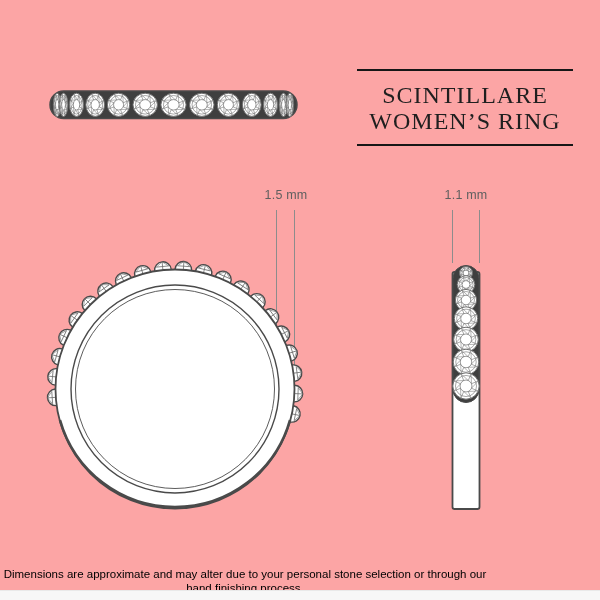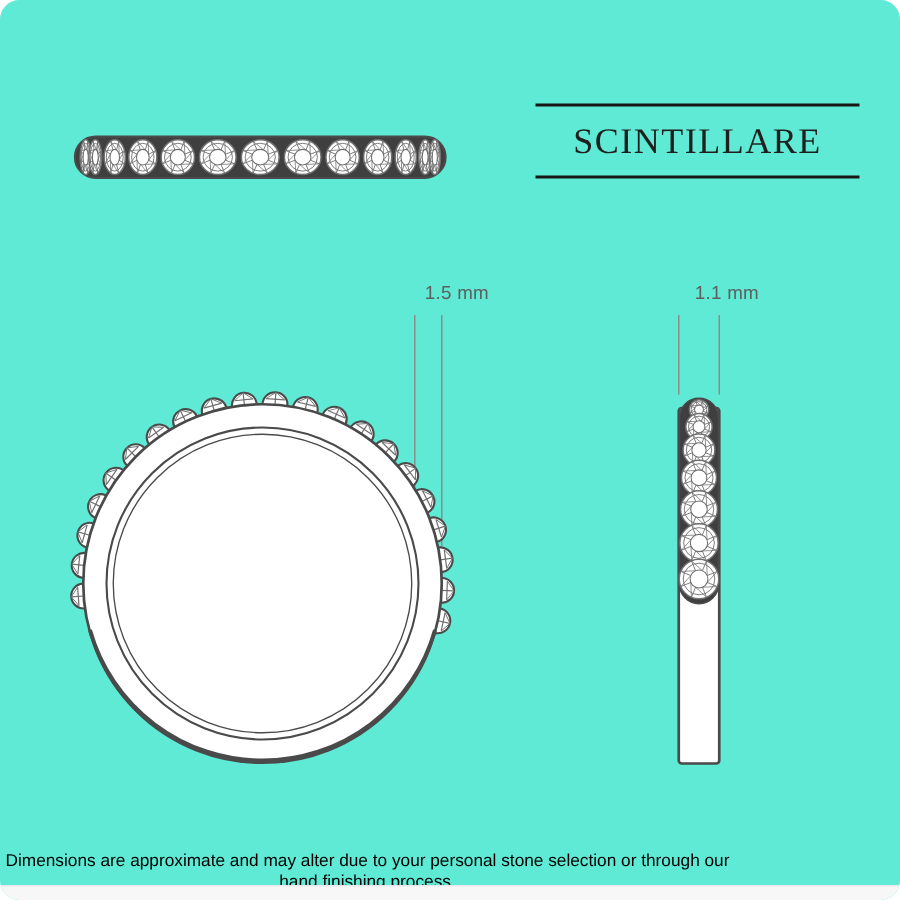--- a/index.html
+++ b/index.html
@@ -1,23 +1,22 @@
 <!DOCTYPE html>
 <html><head>
 <meta charset="utf-8">
 <style>
   html,body{margin:0;padding:0;background:#fff;}
   #stage{
-    position:relative;width:600px;height:600px;background:#5eead4;overflow:hidden;
+    position:relative;width:600px;height:600px;background:#fca5a5;overflow:hidden;
     font-family:"Liberation Sans", sans-serif;
-    border-radius:13px;
   }
   #drawing{position:absolute;left:0;top:0;width:600px;height:600px;}
   .dim-label{
-    position:absolute;width:80px;text-align:right;
+    position:absolute;width:80px;text-align:center;
     font-size:12.5px;color:#5f5f5f;letter-spacing:.2px;
   }
   #title-block{
     position:absolute;left:357px;top:69px;width:216px;
     border-top:2px solid #161616;border-bottom:2px solid #161616;
     padding:11px 0 9px 0;text-align:center;
     font-family:"Liberation Serif", serif;color:#1f1f1f;
     font-size:24px;line-height:1.1;letter-spacing:1px;
   }
   #title-block .t-line{display:block;white-space:nowrap;}
@@ -579,20 +578,21 @@
         <line x1="460.9485786927808" y1="373.804790170851" x2="468.2731395882486" y2="380.51215557688295" stroke="#6f6f6f" stroke-width="0.5"></line>
         <line x1="468.2731395882486" y1="380.51215557688295" x2="471.0514213072192" y2="373.804790170851" stroke="#6f6f6f" stroke-width="0.6"></line>
         <line x1="471.0514213072192" y1="373.804790170851" x2="471.48784442311705" y2="383.7268604117514" stroke="#6f6f6f" stroke-width="0.5"></line>
         <line x1="471.48784442311705" y1="383.7268604117514" x2="478.195209829149" y2="380.9485786927808" stroke="#6f6f6f" stroke-width="0.6"></line>
         <line x1="478.195209829149" y1="380.9485786927808" x2="471.48784442311705" y2="388.2731395882486" stroke="#6f6f6f" stroke-width="0.5"></line>
       </g>
   </svg>
 
   <div id="title-block">
     <span class="t-line">SCINTILLARE</span>
+    <span class="t-line">WOMEN’S RING</span>
   </div>
 
   <div class="dim-label" style="left:246px;top:188px;">1.5 mm</div>
 
   <div class="dim-label" style="left:426px;top:188px;">1.1 mm</div>
 
   <div id="disclaimer">Dimensions are approximate and may alter due to your personal stone selection or through our hand finishing process.</div>
 
   <div id="footer-divider"></div>
 </div>

